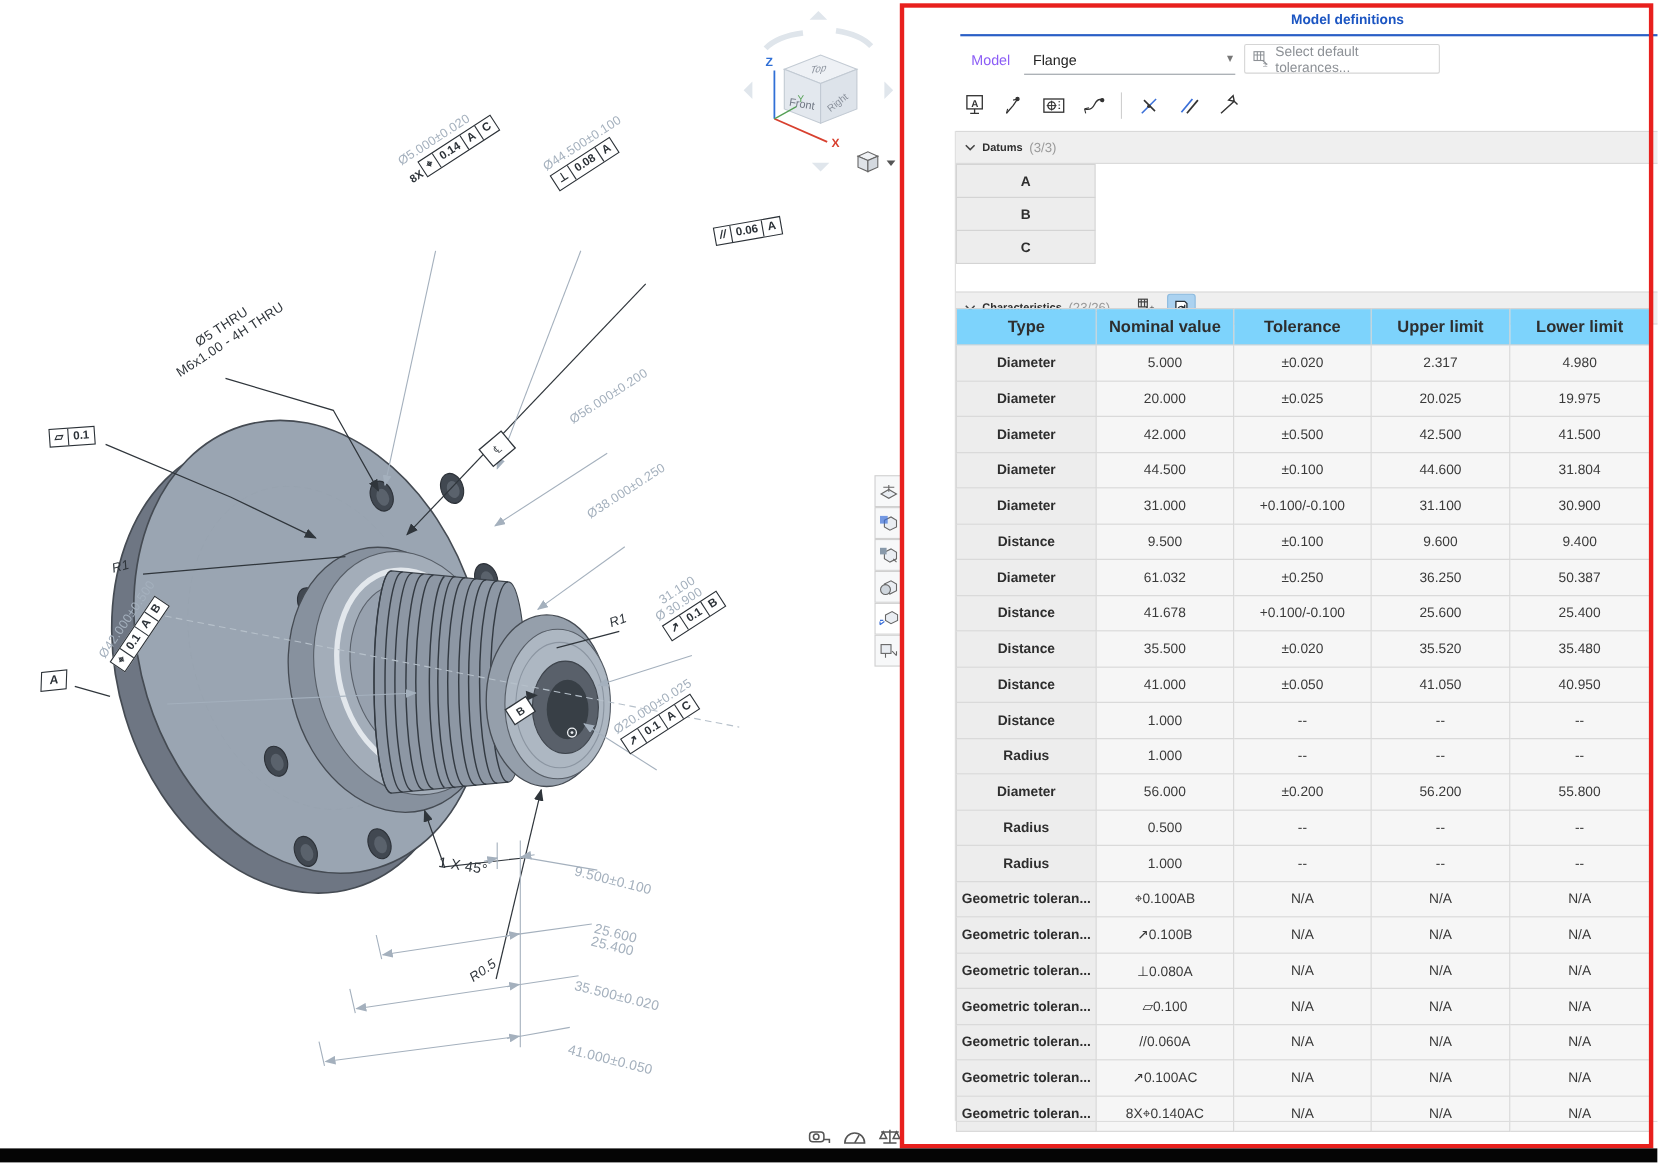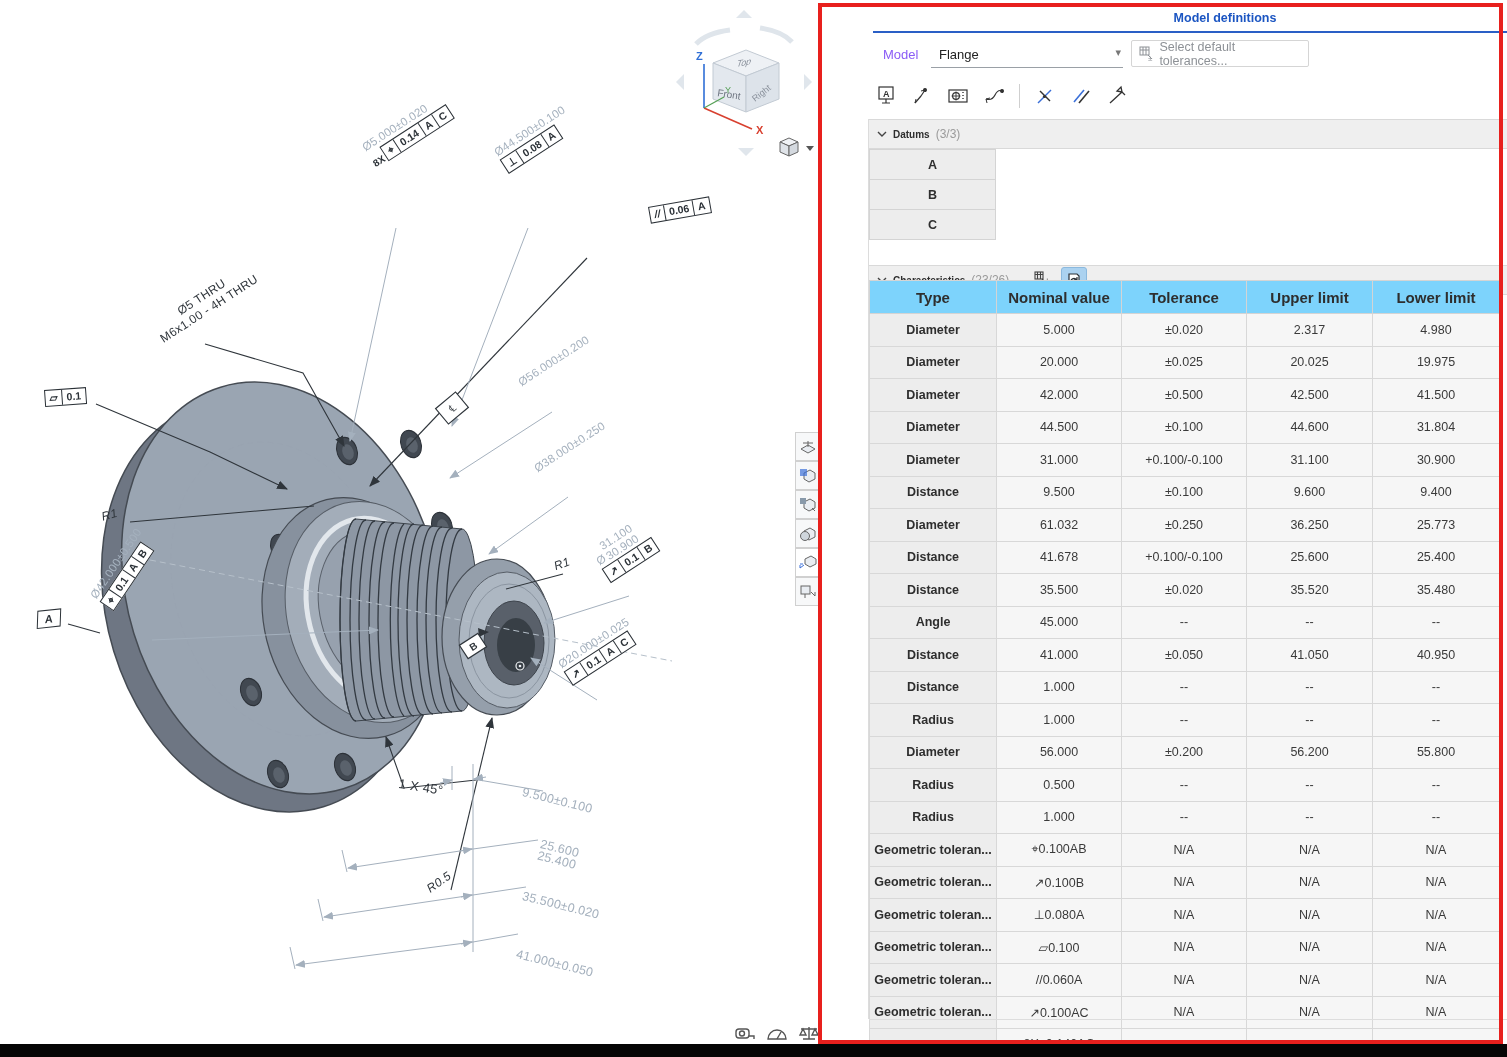--- a/index.html
+++ b/index.html
@@ -564,44 +564,37 @@
             <td>9.500</td>
             <td>±0.100</td>
             <td>9.600</td>
             <td>9.400</td>
           </tr>
           <tr>
             <td class="type-cell">Diameter</td>
             <td>61.032</td>
             <td>±0.250</td>
             <td>36.250</td>
-            <td>25.773</td>
+            <td>50.387</td>
           </tr>
           <tr>
             <td class="type-cell">Distance</td>
             <td>41.678</td>
             <td>+0.100/-0.100</td>
             <td>25.600</td>
             <td>25.400</td>
           </tr>
           <tr>
             <td class="type-cell">Distance</td>
             <td>35.500</td>
             <td>±0.020</td>
             <td>35.520</td>
             <td>35.480</td>
           </tr>
           <tr>
-            <td class="type-cell">Angle</td>
-            <td>45.000</td>
-            <td>--</td>
-            <td>--</td>
-            <td>--</td>
-          </tr>
-          <tr>
             <td class="type-cell">Distance</td>
             <td>41.000</td>
             <td>±0.050</td>
             <td>41.050</td>
             <td>40.950</td>
           </tr>
           <tr>
             <td class="type-cell">Distance</td>
             <td>1.000</td>
             <td>--</td>

